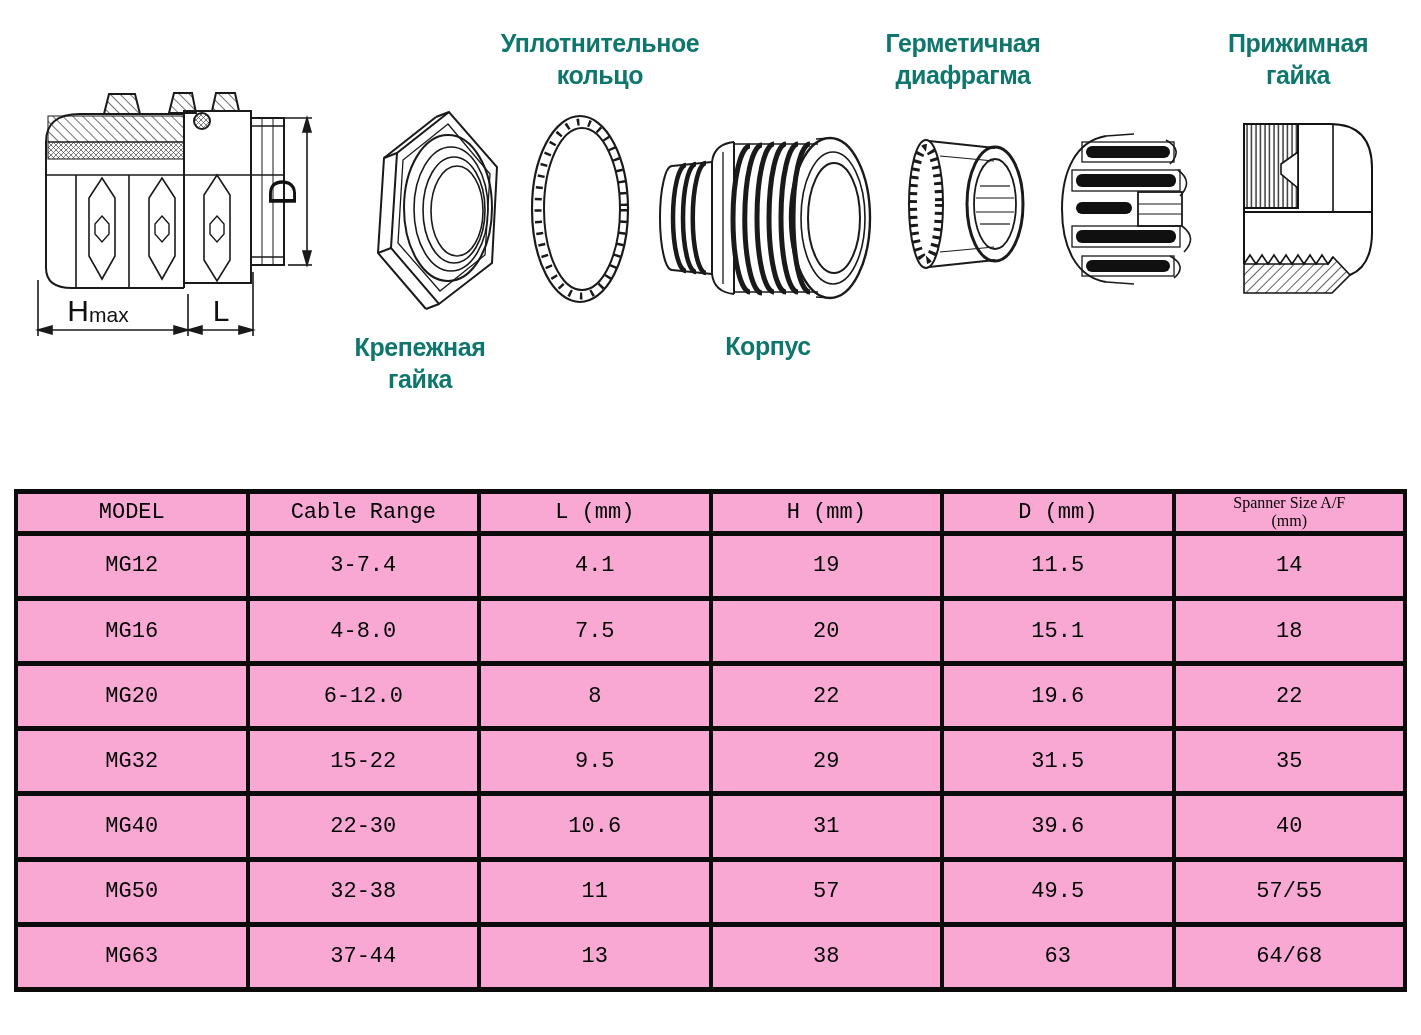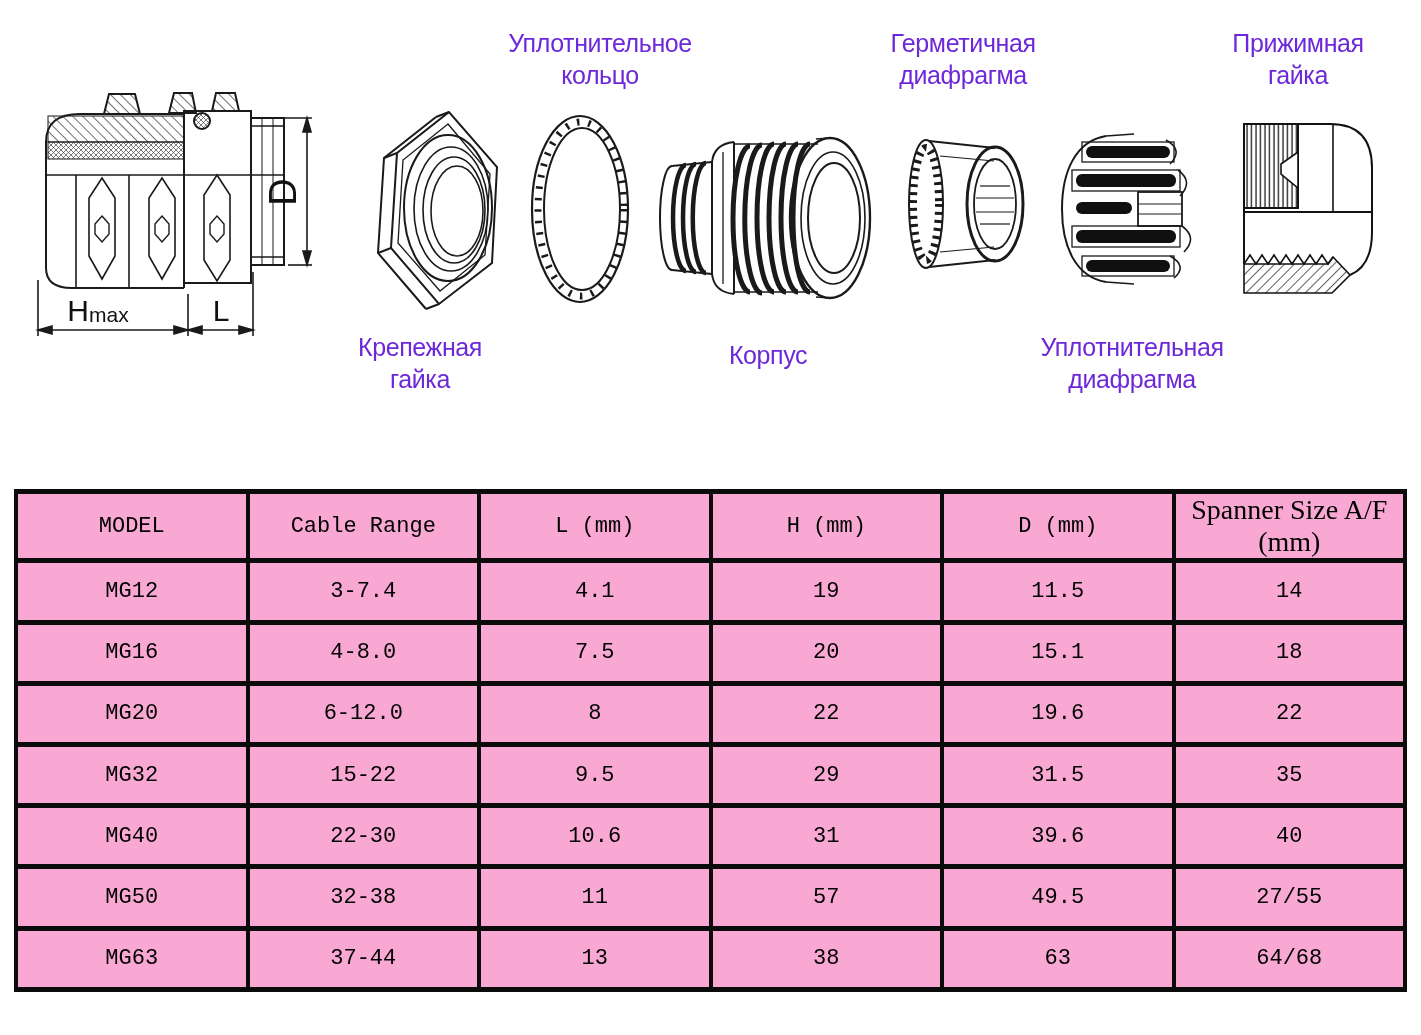--- a/index.html
+++ b/index.html
@@ -1,50 +1,48 @@
 <!DOCTYPE html>
 <html><head>
 <meta charset="utf-8">
 <style>
   html,body{margin:0;padding:0;background:#ffffff;}
   body{width:1421px;height:1035px;position:relative;font-family:"Liberation Sans",sans-serif;overflow:hidden;}
   .stage{position:absolute;left:0;top:0;width:1421px;height:1035px;}
   .part-label{
-    position:absolute;text-align:center;font-weight:normal;font-size:25px;line-height:1.26;
-    color:#6d28d9;white-space:pre-line;letter-spacing:-0.4px;
+    position:absolute;text-align:center;font-weight:bold;font-size:25px;line-height:1.26;
+    color:#0f766e;white-space:pre-line;letter-spacing:-0.4px;
     font-family:"Liberation Sans",sans-serif;
   }
   svg.part{position:absolute;}
   .spec-table-wrap{position:absolute;left:14px;top:489px;width:1393px;height:503px;}
   table.spec{width:100%;height:100%;border-collapse:collapse;table-layout:fixed;background:#f9a8d4;}
   .spec th,.spec td{
     border:4px solid #0b0b0b;border-top-width:5px;border-bottom-width:5px;
     text-align:center;vertical-align:middle;padding:0;color:#000;
     font-family:"Liberation Mono","DejaVu Sans Mono",monospace;
     font-size:22px;font-weight:normal;white-space:pre-line;
   }
-  .spec th.spanner{font-family:"Liberation Serif",serif;font-size:28px;line-height:1.15;}
+  .spec th.spanner{font-family:"Liberation Serif",serif;font-size:16px;line-height:1.15;}
 </style>
 </head>
 <body>
 
 <div class="stage">
 
   <div class="part-label" style="left:450px;top:28px;width:300px;">Уплотнительное
 кольцо</div>
   <div class="part-label" style="left:813px;top:28px;width:300px;">Герметичная
 диафрагма</div>
   <div class="part-label" style="left:1148px;top:28px;width:300px;">Прижимная
 гайка</div>
 
   <div class="part-label" style="left:300px;top:332px;width:240px;">Крепежная
 гайка</div>
-  <div class="part-label" style="left:668px;top:340px;width:200px;">Корпус</div>
-  <div class="part-label" style="left:982px;top:332px;width:300px;">Уплотнительная
-диафрагма</div>
+  <div class="part-label" style="left:668px;top:331px;width:200px;">Корпус</div>
 
   <svg class="part" style="left:16px;top:80px;" width="300" height="280" viewBox="0 0 300 280">
     <defs>
       <pattern id="p-diag" width="7" height="7" patternUnits="userSpaceOnUse" patternTransform="rotate(-45)">
         <line x1="0" y1="0" x2="0" y2="7" stroke="#333" stroke-width="1.4"></line>
       </pattern>
       <pattern id="p-mesh" width="5" height="5" patternUnits="userSpaceOnUse">
         <path d="M0 0L5 5M5 0L0 5" stroke="#444" stroke-width="0.7" fill="none"></path>
       </pattern>
     </defs>
@@ -259,21 +257,21 @@
           <td>31</td>
           <td>39.6</td>
           <td>40</td>
         </tr>
         <tr>
           <td>MG50</td>
           <td>32-38</td>
           <td>11</td>
           <td>57</td>
           <td>49.5</td>
-          <td>27/55</td>
+          <td>57/55</td>
         </tr>
         <tr>
           <td>MG63</td>
           <td>37-44</td>
           <td>13</td>
           <td>38</td>
           <td>63</td>
           <td>64/68</td>
         </tr>
       </tbody>

